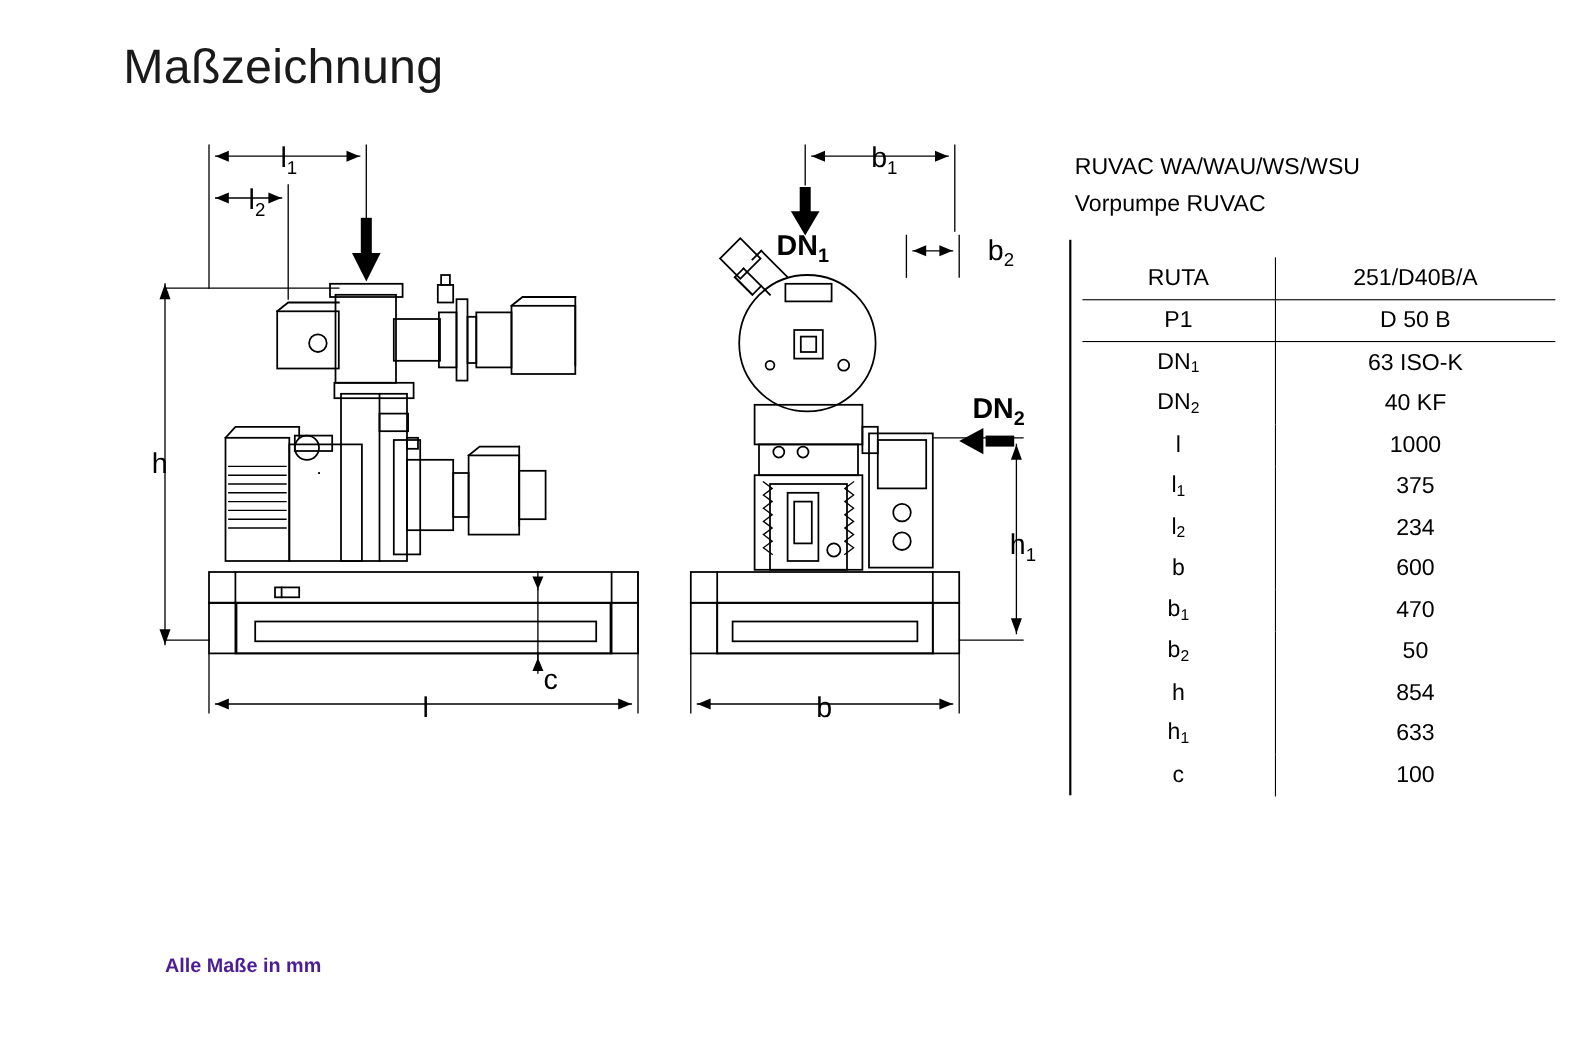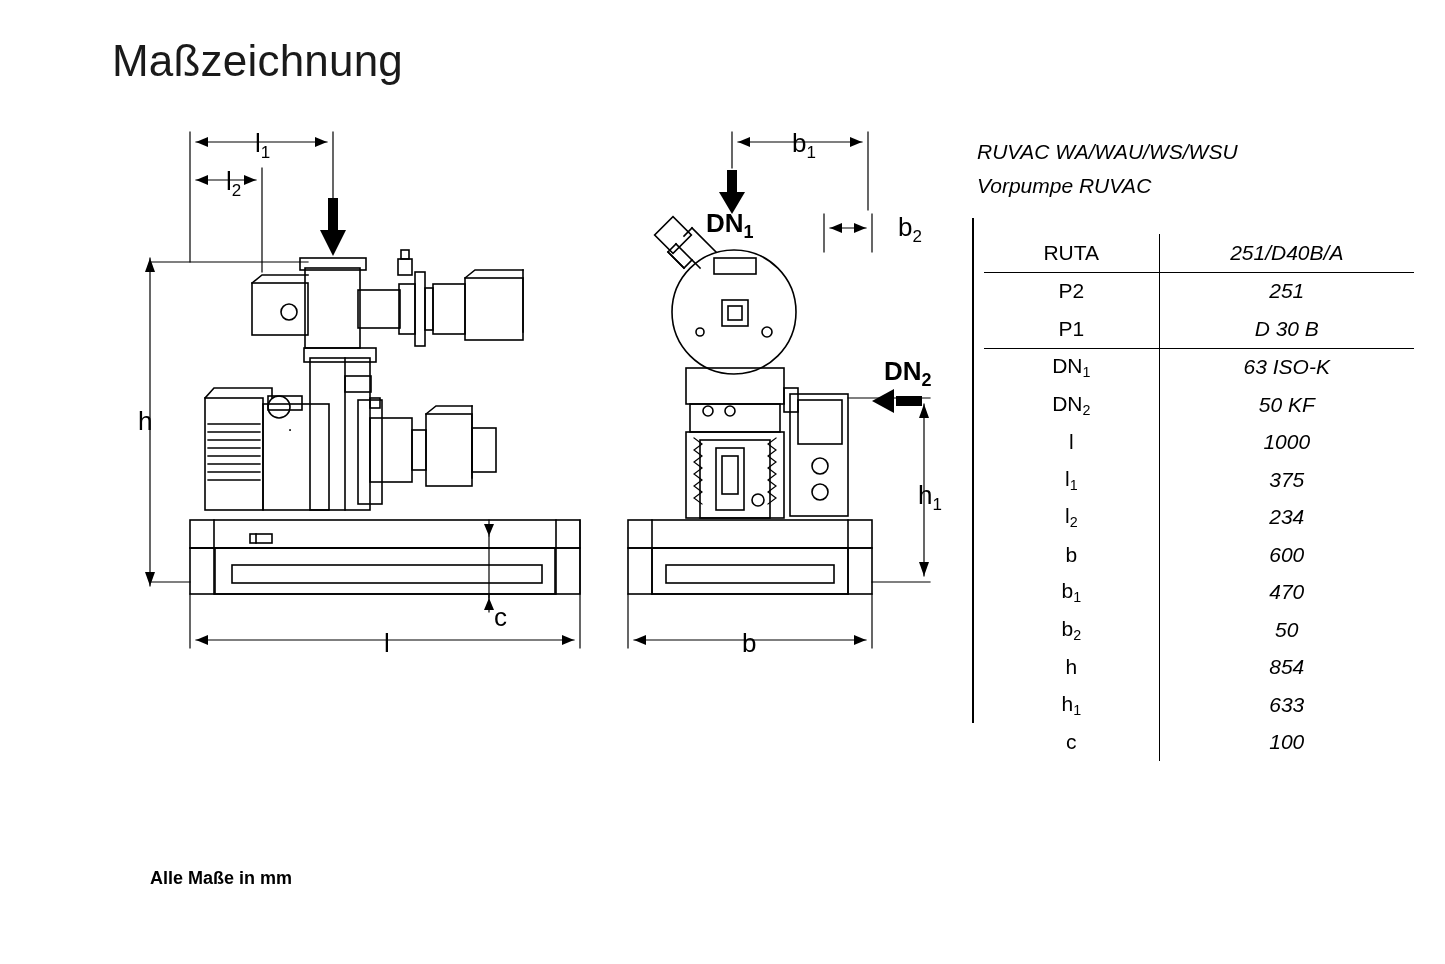--- a/index.html
+++ b/index.html
@@ -29,34 +29,33 @@
     font-weight: 400;
     letter-spacing: 0.2px;
     color: #1a1a1a;
   }
   .footnote {
     position: absolute;
     left: 150px;
     top: 868px;
     font-size: 18px;
     font-weight: bold;
-    color: #000000;
+    color: #4c1d95;
   }
   
   #drawing {
     position: absolute;
     left: 0;
     top: 0;
   }
   
   .spec-head {
     position: absolute;
     font-size: 21px;
     color: #000;
-    font-style: italic;
   }
   .spec-head.l1 { left: 977px; top: 140px; }
   .spec-head.l2 { left: 977px; top: 174px; }
 
   table.spec {
     position: absolute;
     left: 984px;
     top: 218px;
     width: 430px;
     border-collapse: collapse;
@@ -69,21 +68,20 @@
     text-align: center;
     vertical-align: middle;
     white-space: nowrap;
   }
   table.spec td.key {
     width: 175px;
     border-right: 1.5px solid #000;
   }
   table.spec td.val {
     width: 255px;
-    font-style: italic;
   }
   table.spec tr.hdr td {
     border-bottom: 1.5px solid #000;
   }
   table.spec tr.sep td {
     border-bottom: 1.5px solid #000;
   }
   .tbl-left-rule {
     position: absolute;
     left: 972px;
@@ -307,35 +305,31 @@
   <div class="spec-head l2">Vorpumpe RUVAC</div>
 
   <div class="tbl-left-rule"></div>
 
   <table class="spec">
     <tbody id="spec-body">
       <tr class="hdr">
         <td class="key">RUTA</td>
         <td class="val">251/D40B/A</td>
       </tr>
-    <tr>
-          <td class="key">P2</td>
-          <td class="val">251</td>
-        </tr>
         <tr class="sep">
           <td class="key">P1</td>
-          <td class="val">D 30 B</td>
+          <td class="val">D 50 B</td>
         </tr>
         <tr>
           <td class="key">DN<sub>1</sub></td>
           <td class="val">63 ISO-K</td>
         </tr>
         <tr>
           <td class="key">DN<sub>2</sub></td>
-          <td class="val">50 KF</td>
+          <td class="val">40 KF</td>
         </tr>
         <tr>
           <td class="key">l</td>
           <td class="val">1000</td>
         </tr>
         <tr>
           <td class="key">l<sub>1</sub></td>
           <td class="val">375</td>
         </tr>
         <tr>

